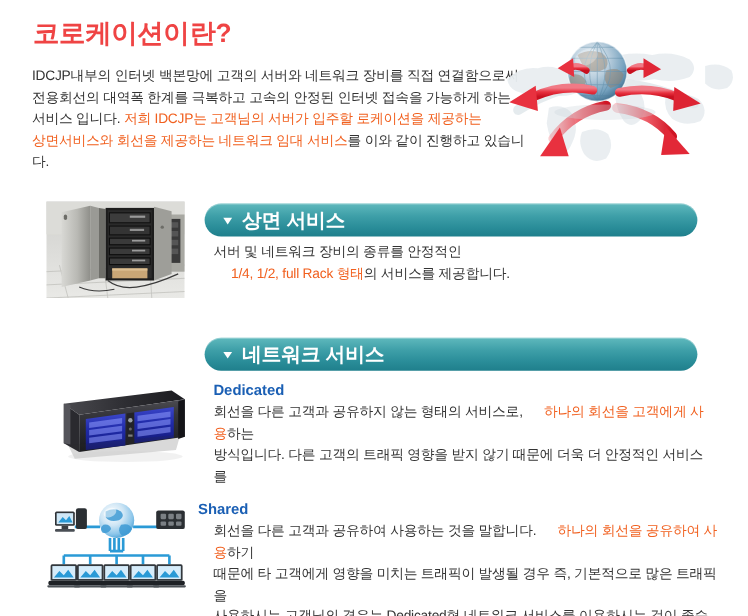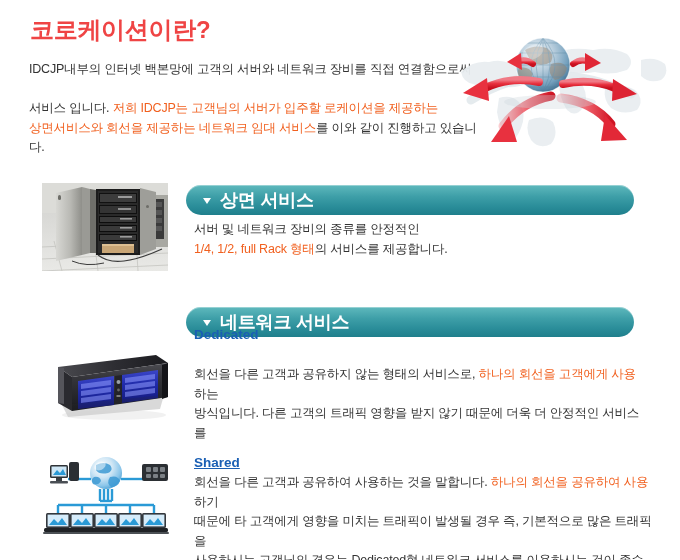--- a/index.html
+++ b/index.html
@@ -46,41 +46,41 @@
     margin-top:2px;
   }
   .pill-label{
     font-size:18px;font-weight:bold;color:#ffffff;letter-spacing:-0.2px;white-space:nowrap;
   }
 
   
   .copy{
     position:absolute;font-size:12.5px;line-height:19.5px;color:#333333;letter-spacing:-0.2px;
   }
-  .copy .hl{color:#f1601f;}
+  .copy .hl{color:#f1601f;margin-left:16px;}
   .sub-title{
     position:absolute;font-size:13.5px;font-weight:bold;color:#1a5fb4;letter-spacing:0px;
   }
 
   
   .photo{position:absolute;overflow:hidden;background:#ffffff;}
   .photo svg{display:block;}
 </style>
 </head>
 <body>
 
 <div class="page">
 
   <div class="hero">
 
     <div class="page-title">코로케이션이란?</div>
 
     <div class="intro">
       <span>IDCJP내부의 인터넷 백본망에 고객의 서버와 네트워크 장비를 직접 연결함으로써</span><br>
-      <br>
+      <span>전용회선의 대역폭 한계를 극복하고 고속의 안정된 인터넷 접속을 가능하게 하는</span><br>
       <span>서비스 입니다. </span><span class="hl">저희 IDCJP는 고객님의 서버가 입주할 로케이션을 제공하는</span><br>
       <span class="hl">상면서비스와 회선을 제공하는 네트워크 임대 서비스</span><span>를 이와 같이 진행하고 있습니다.</span>
     </div>
 
     <div class="globe-art">
       <svg width="225" height="172" viewBox="0 0 225 172" xmlns="http://www.w3.org/2000/svg">
         <defs>
           <radialGradient id="gSphere" cx="38%" cy="30%" r="75%">
             <stop offset="0%" stop-color="#eef4f8"></stop>
             <stop offset="42%" stop-color="#b9cedd"></stop>
@@ -315,21 +315,21 @@
         <circle cx="80.5" cy="45" r="1.4" fill="#666"></circle>
         <rect x="78.5" y="50" width="4" height="2" fill="#7d7d7d"></rect>
 
         <polygon points="130,18 130,52 124,54 124,20" fill="#141418"></polygon>
 
         <polygon points="24,60 126,50 122,64 30,72" fill="#2a2a2f" opacity="0.18"></polygon>
         <ellipse cx="76" cy="70" rx="52" ry="5" fill="#cfcfcf" opacity="0.30"></ellipse>
       </svg>
     </div>
 
-    <div class="sub-title" style="left:194px;top:327px;">Dedicated</div>
+    <div class="sub-title" style="left:194px;top:347px;">Dedicated</div>
     <div class="copy" style="left:194px;top:365px;width:450px;">
       <span>회선을 다른 고객과 공유하지 않는 형태의 서비스로, </span><span class="hl">하나의 회선을 고객에게 사용</span><span>하는</span><br>
       <span>방식입니다. 다른 고객의 트래픽 영향을 받지 않기 때문에 더욱 더 안정적인 서비스를</span><br>
     </div>
 
     <div class="photo" style="left:38px;top:449px;width:136px;height:96px;">
       <svg width="136" height="96" viewBox="0 0 136 96" xmlns="http://www.w3.org/2000/svg">
         <defs>
           <radialGradient id="gl2" cx="38%" cy="32%" r="72%">
             <stop offset="0%" stop-color="#ffffff"></stop>
@@ -424,21 +424,21 @@
             <rect x="0" y="0" width="24" height="15" rx="1.5" fill="#33383d"></rect>
             <rect x="1.6" y="1.6" width="20.8" height="11.8" fill="#d6ecfa"></rect>
             <path d="M3 12 l5 -6 4 4 4 -5 5 7 z" fill="#2a9ad6"></path>
             <rect x="-2" y="15" width="28" height="4" rx="1.5" fill="#1f2226"></rect>
             <rect x="-3" y="19" width="30" height="2" rx="1" fill="#4b5055"></rect>
           </g>
         </g>
       </svg>
     </div>
 
-    <div class="sub-title" style="left:194px;top:455px;text-decoration:underline;">Shared</div>
+    <div class="sub-title" style="left:180px;top:455px;">Shared</div>
     <div class="copy" style="left:194px;top:473px;width:460px;">
       <span>회선을 다른 고객과 공유하여 사용하는 것을 말합니다. </span><span class="hl">하나의 회선을 공유하여 사용</span><span>하기</span><br>
       <span>때문에 타 고객에게 영향을 미치는 트래픽이 발생될 경우 즉, 기본적으로 많은 트래픽을</span><br>
       <span>사용하시는 고객님의 경우는 Dedicated형 네트워크 서비스를 이용하시는 것이 좋습니다.</span>
     </div>
   </div>
 
 </div>
 
 </body></html>

